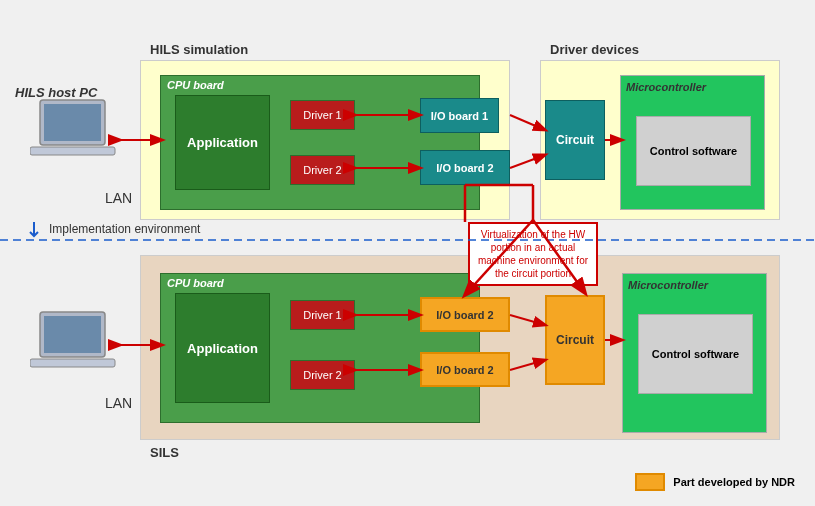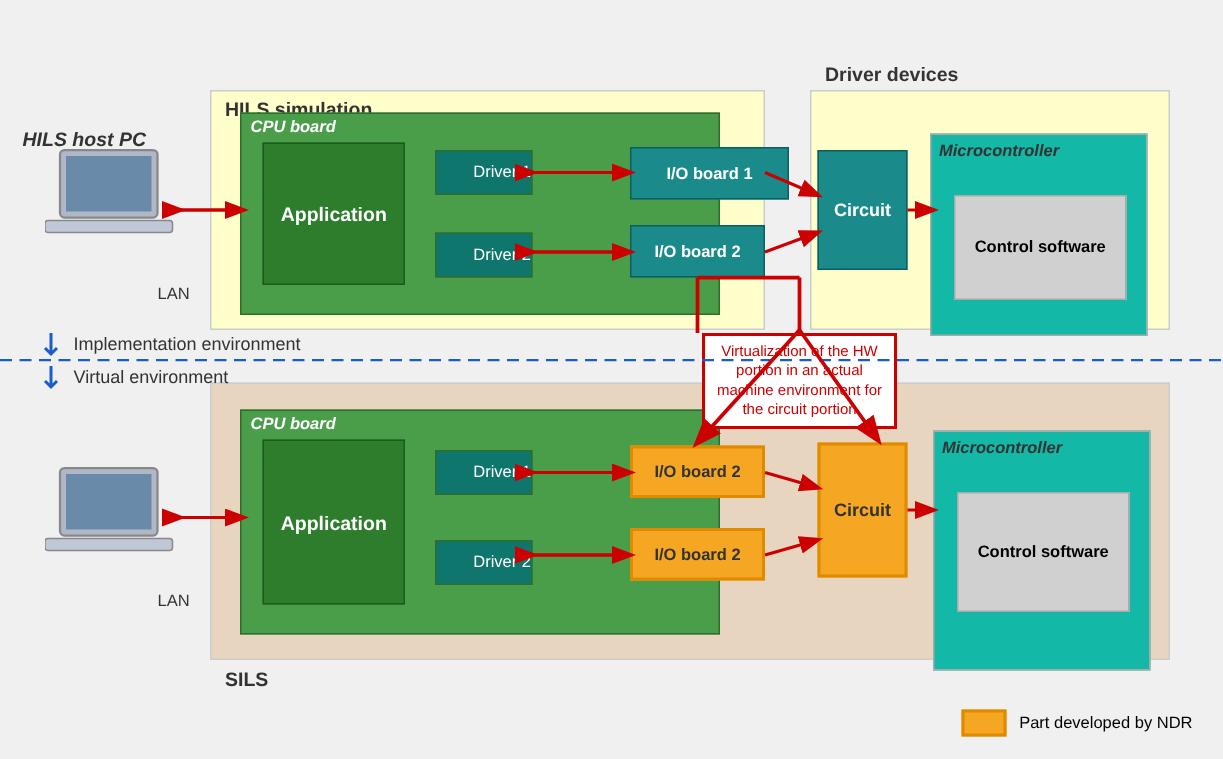--- a/index.html
+++ b/index.html
@@ -75,25 +75,25 @@
       justify-content: center;
       color: white;
       font-weight: bold;
       font-size: 13px;
       text-align: center;
     }
 
     
     .driver-box {
       position: absolute;
-      background: #0f766e;
+      background: #b91c1c;
       border: 1.5px solid #2d6e2d;
       display: flex;
       align-items: center;
-      justify-content: flex-end;
+      justify-content: center;
       color: white;
       font-size: 11px;
     }
 
     
     .io-board {
       position: absolute;
       background: #1a8a8a;
       border: 1.5px solid #0d5f5f;
       display: flex;
@@ -141,23 +141,22 @@
       align-items: center;
       justify-content: center;
       color: #333;
       font-size: 12px;
       font-weight: bold;
     }
 
     
     .microcontroller {
       position: absolute;
-      background: #14b8a6;
+      background: #22c55e;
       border: 1.5px solid #aaa;
-      margin-top: 14px;
     }
 
     .microcontroller-label {
       position: absolute;
       font-size: 11px;
       font-weight: bold;
       color: #333;
       text-align: center;
       font-style: italic;
     }
@@ -201,69 +200,70 @@
 
     
     .legend-box {
       position: absolute;
       bottom: 15px;
       right: 20px;
       display: flex;
       align-items: center;
       gap: 8px;
       font-size: 11px;
+      font-weight: bold;
     }
 
     .legend-swatch {
       width: 30px;
       height: 18px;
       background: #f5a623;
       border: 2px solid #e08a00;
     }
 
     
     .lan-label {
       position: absolute;
-      font-size: 11px;
+      font-size: 14px;
       color: #333;
     }
   </style>
 </head>
 <body>
 
 <div class="diagram">
 
   <div class="hils-box"></div>
 
   <div class="control-devices-box"></div>
 
   <div class="sils-box"></div>
 
-  <div class="section-label" style="top:42px; left:150px;margin-top:23px;">HILS simulation</div>
+  <div class="section-label" style="top:42px; left:150px;">HILS simulation</div>
   <div class="section-label" style="top:42px; left:550px;">Driver devices</div>
   <div class="section-label" style="top:445px; left:150px;">SILS</div>
   <div class="section-label" style="top:85px; left:15px;font-style:italic;">HILS host PC</div>
 
   <div class="cpu-board" style="top:75px; left:160px; width:320px; height:135px;">
     <span class="microcontroller-label" style="position:absolute; top:3px; left:6px; color:white;">CPU board</span>
   </div>
 
   <div class="app-box" style="top:95px; left:175px; width:95px; height:95px;">
     <span>Application</span>
   </div>
 
   <div class="driver-box" style="top:100px; left:290px; width:65px; height:30px;">
     <span>Driver 1</span>
   </div>
 
   <div class="driver-box" style="top:155px; left:290px; width:65px; height:30px;">
     <span>Driver 2</span>
   </div>
 
-  <div class="io-board" style="top:98px; left:420px; width:106px; height:35px;">
+  <div class="io-board" style="top:98px; left:420px; width:79px; height:35px;">
     <span>I/O board 1</span>
   </div>
 
   <div class="io-board" style="top:150px; left:420px; width:90px; height:35px;">
     <span>I/O board 2</span>
   </div>
 
   <div class="circuit-box" style="top:100px; left:545px; width:60px; height:80px;">
     <span>Circuit</span>
   </div>
@@ -274,26 +274,20 @@
       <span>Control software</span>
     </div>
   </div>
 
   <div class="divider-area">
     <div class="env-label" style="top:0; left:25px; display:flex; align-items:center; gap:6px;">
       <svg width="18" height="18" viewBox="0 0 18 18">
           <path d="M9 2 L9 16 M5 12 L9 16 L13 12" stroke="#1a5ccc" stroke-width="2" fill="none"></path>
         </svg>
       <span>Implementation environment</span>
-    </div>
-    <div class="env-label" style="top:22px; left:25px; display:flex; align-items:center; gap:6px;">
-      <svg width="18" height="18" viewBox="0 0 18 18">
-          <path d="M9 2 L9 16 M5 12 L9 16 L13 12" stroke="#1a5ccc" stroke-width="2" fill="none"></path>
-        </svg>
-      <span>Virtual environment</span>
     </div>
   </div>
 
   <div class="cpu-board" style="top:273px; left:160px; width:320px; height:150px;">
     <span class="microcontroller-label" style="position:absolute; top:3px; left:6px; color:white;">CPU board</span>
   </div>
 
   <div class="app-box" style="top:293px; left:175px; width:95px; height:110px;">
     <span>Application</span>
   </div>

